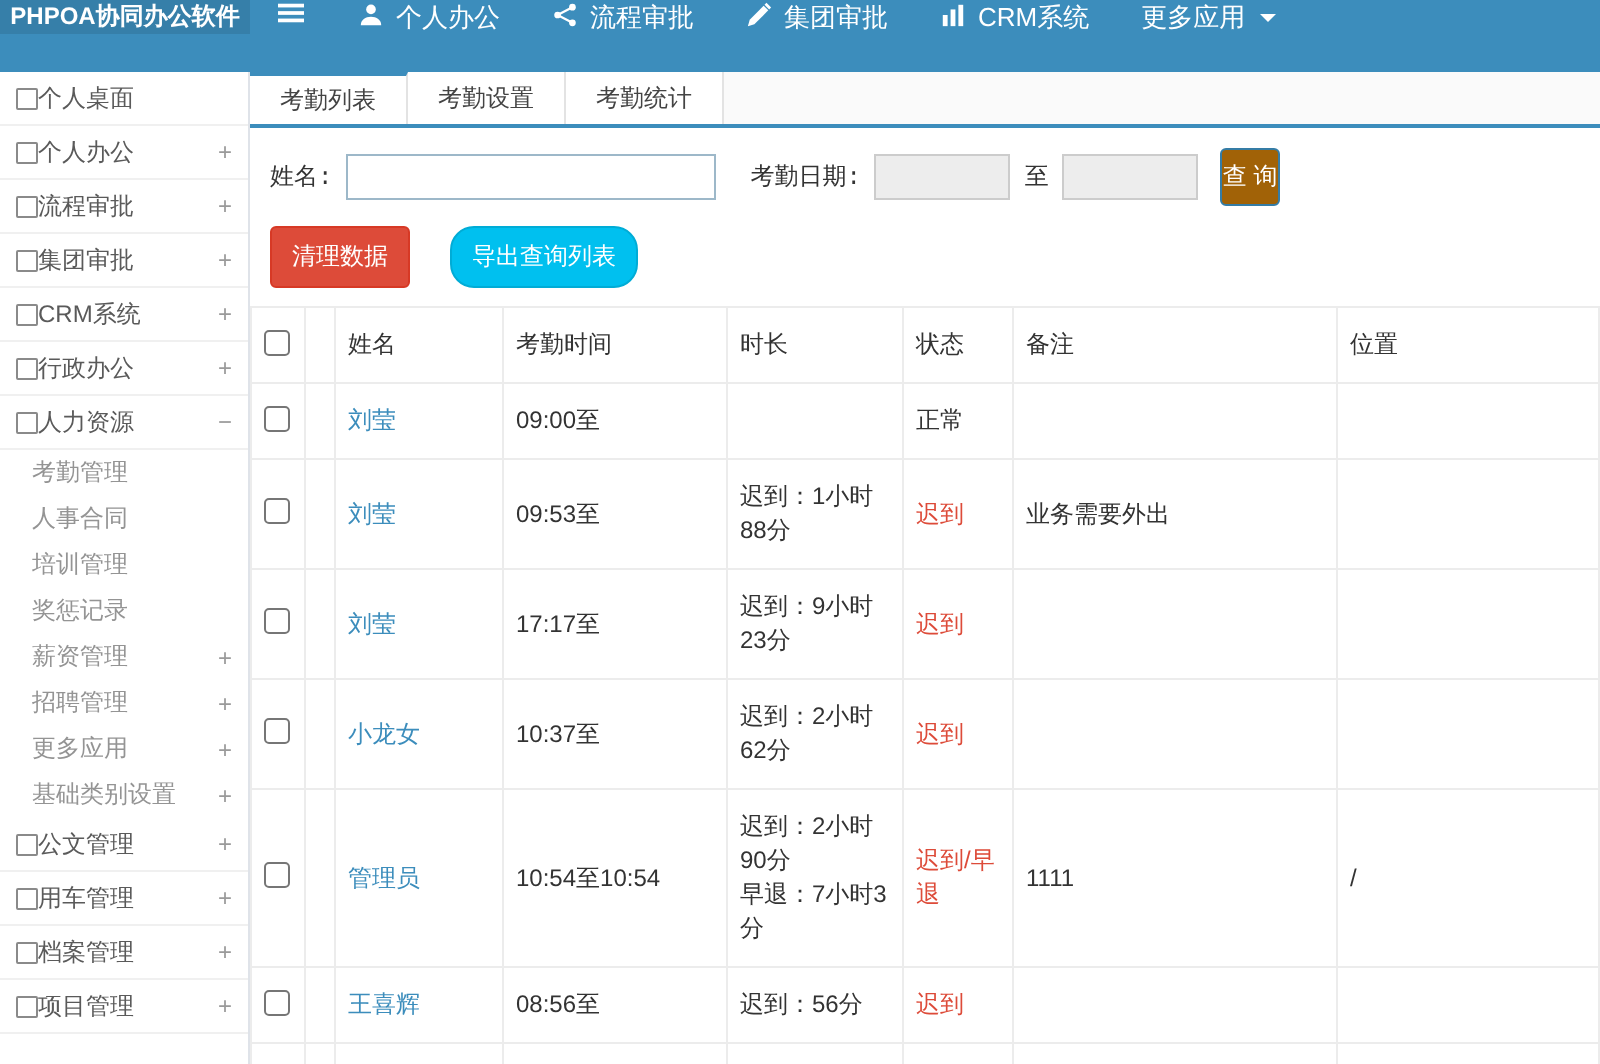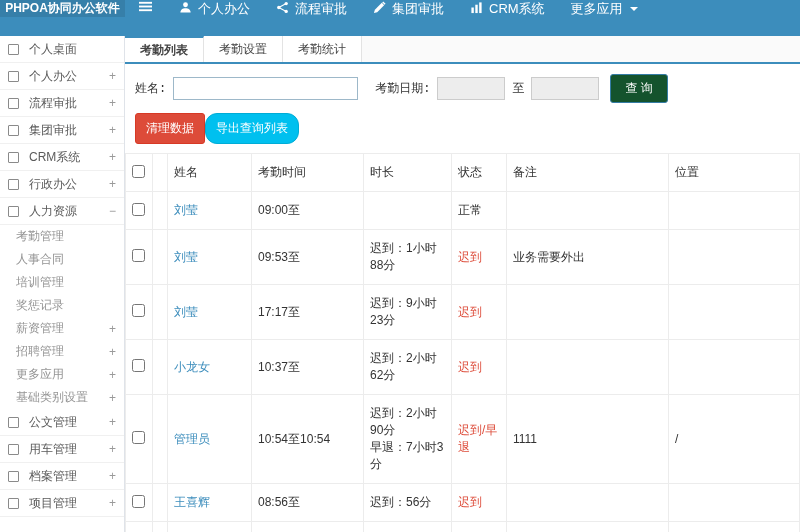--- a/index.html
+++ b/index.html
@@ -20,45 +20,45 @@
     color: #fff; display: flex; align-items: center; gap: 6px;
     padding: 0 13px; font-size: 13px; cursor: pointer; white-space: nowrap;
   }
 
   
   .layout { display: flex; height: 496px; }
 
   
   .sidebar { width: 125px; flex: none; background: #fff; border-right: 1px solid #dfe3e9; overflow: hidden; }
   .side-item {
-    display: flex; align-items: center; gap: 10px; height: 27px; padding: 0 8px;
+    display: flex; align-items: center; gap: 0; height: 27px; padding: 0 8px;
     border-bottom: 1px solid #f0f0f0; color: #5a5a5a; cursor: pointer; white-space: nowrap;
   }
   .s-icon { width: 11px; height: 11px; border: 1px solid #8a8a8a; border-radius: 1px; flex: none; }
   .side-label { overflow: hidden; text-overflow: ellipsis; }
   .toggle { margin-left: auto; color: #9a9a9a; font-size: 12px; }
   .side-sub .side-item { height: 23px; border-bottom: none; color: #949494; padding-left: 16px; }
 
   
   .main { flex: 1; min-width: 0; display: flex; flex-direction: column; background: #fff; }
 
   .tabbar { display: flex; background: #fafafa; border-bottom: 2px solid #3c8dbc; height: 28px; }
   .tab {
     padding: 0 15px; line-height: 27px; background: #fff; color: #444;
     border-right: 1px solid #e3e3e3; cursor: pointer; white-space: nowrap;
   }
-  .tab.active { font-weight: bold; border-top: 2px solid #3c8dbc; line-height: 25px; }
+  .tab.active { font-weight: normal; border-top: 2px solid #3c8dbc; line-height: 25px; }
 
   .filterbar { display: flex; align-items: center; gap: 7px; padding: 10px 10px 8px; }
   .lbl { color: #333; white-space: nowrap; font-family: Liberation Mono, monospace; }
   .txt-input { width: 185px; height: 23px; border: 1px solid #9db8c9; padding: 0 5px; font-size: 12px; outline: none; }
   .date-input { width: 68px; height: 23px; border: 1px solid #ccc; background: #ededed; padding: 0 4px; font-size: 12px; }
   .btn { color: #fff; border-radius: 3px; border: 1px solid transparent; font-size: 12px; cursor: pointer; font-family: inherit; }
-  .btn-search { background: #14532d; border-color: #357ca5; padding: 5px 14px; margin-left: 4px; }
-  .actionbar { display: flex; gap: 0; padding: 2px 10px 9px; }
+  .btn-search { background: #a16207; border-color: #357ca5; padding: 5px 0; margin-left: 4px; }
+  .actionbar { display: flex; gap: 20px; padding: 2px 10px 9px; }
   .btn-danger { background: #dd4b39; border-color: #d73925; padding: 6px 10px; }
   .btn-info { background: #00c0ef; border-color: #00acd6; padding: 6px 10px; border-radius: 12px; }
 
   
   table.att { border-collapse: collapse; width: 100%; table-layout: fixed; }
   .att th, .att td {
     border: 1px solid #ececec; padding: 10px 6px; text-align: left;
     font-weight: normal; vertical-align: middle; overflow: hidden;
   }
   .att th { color: #333; }

